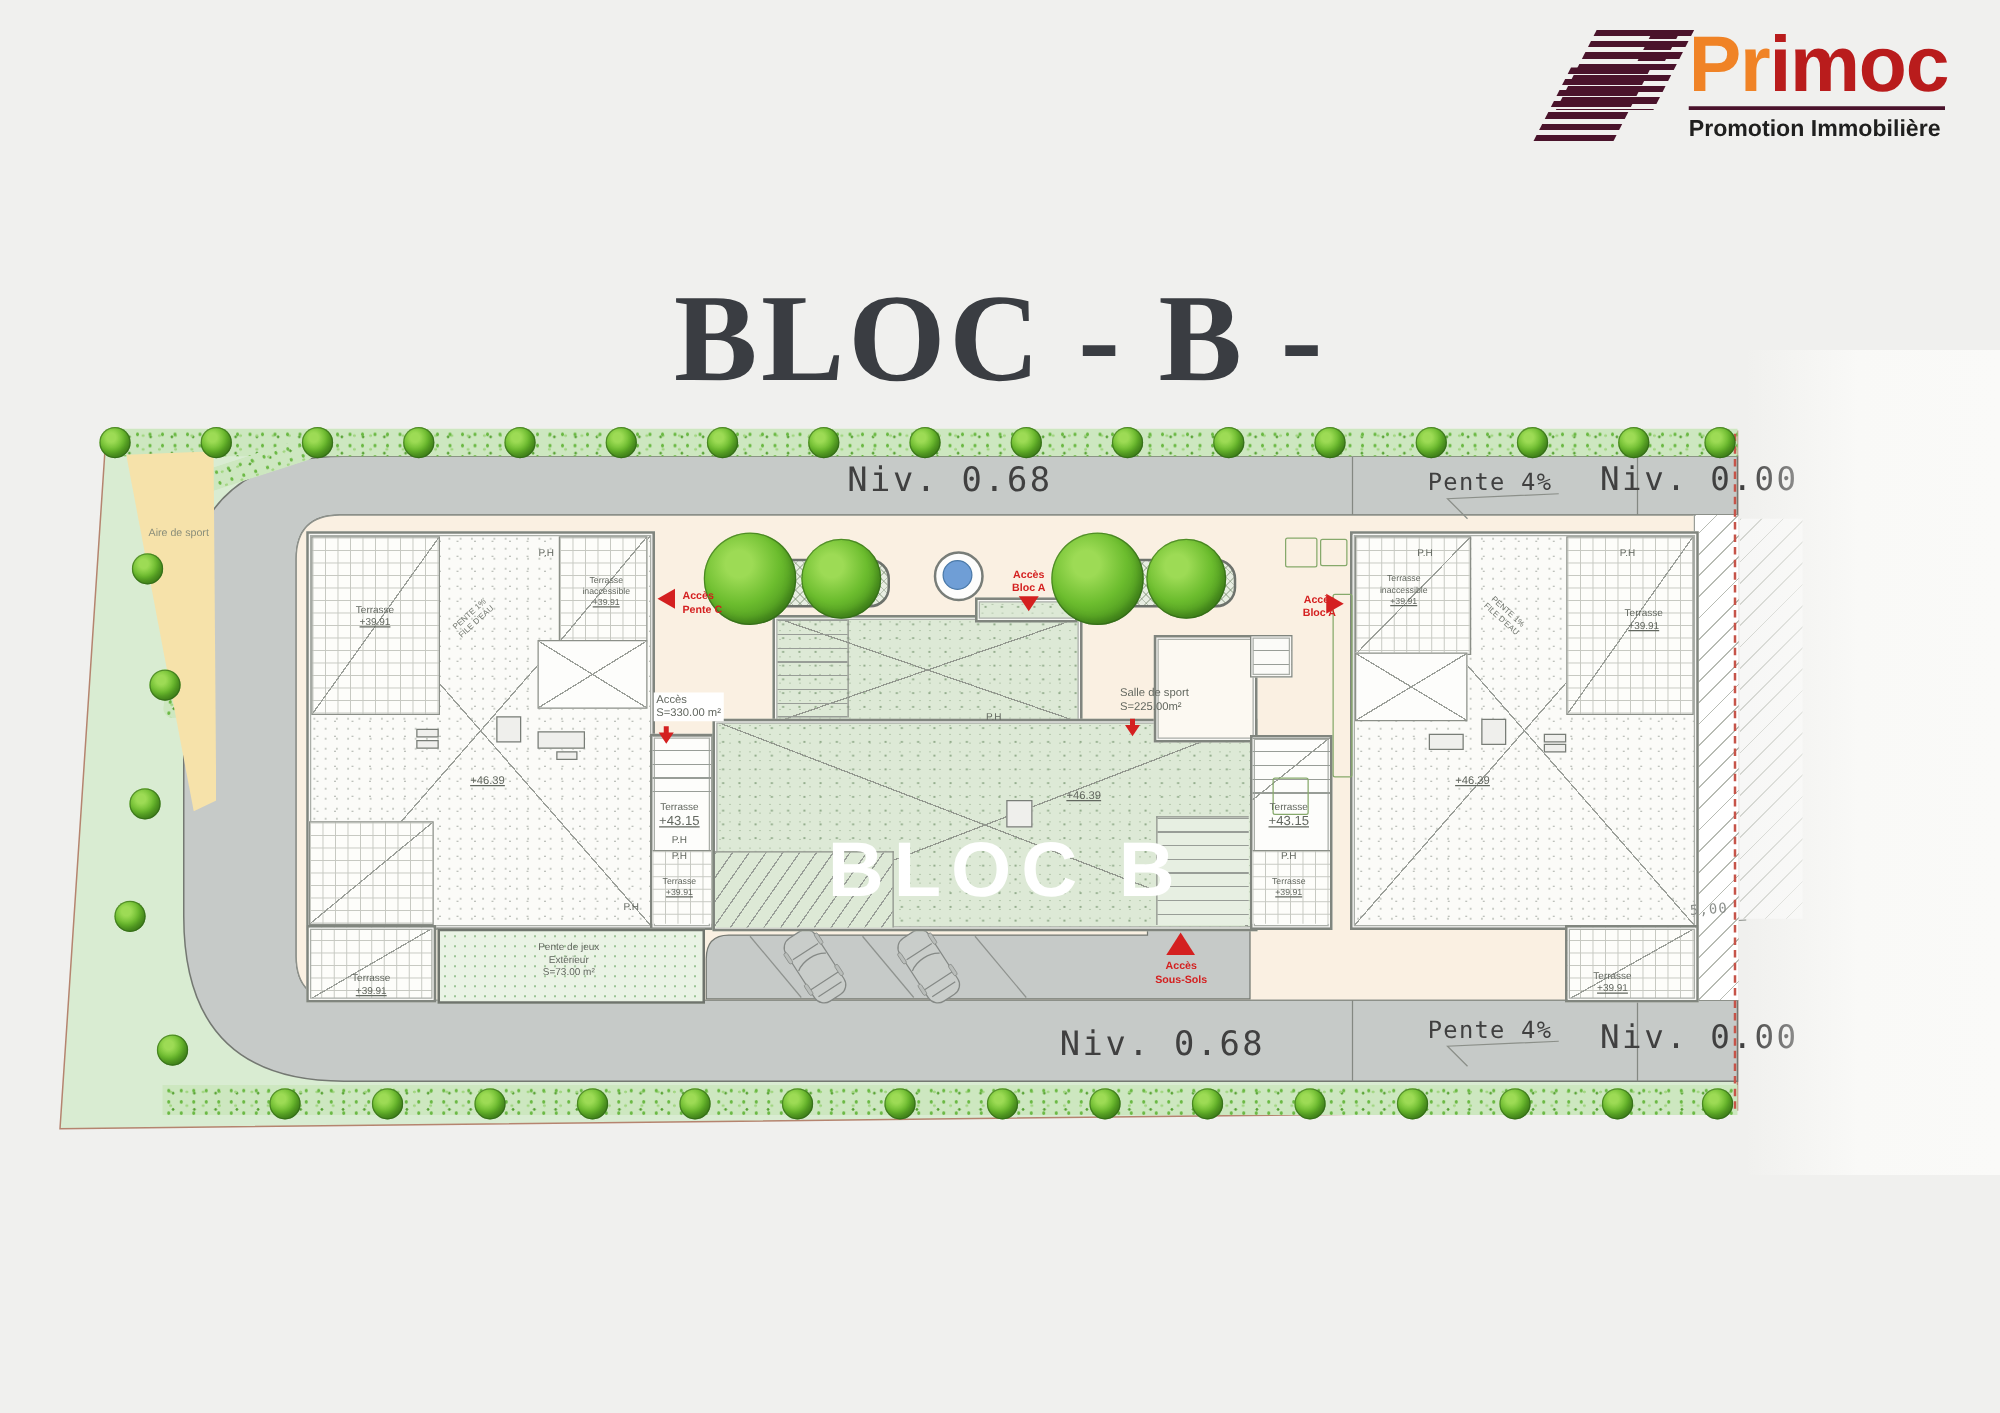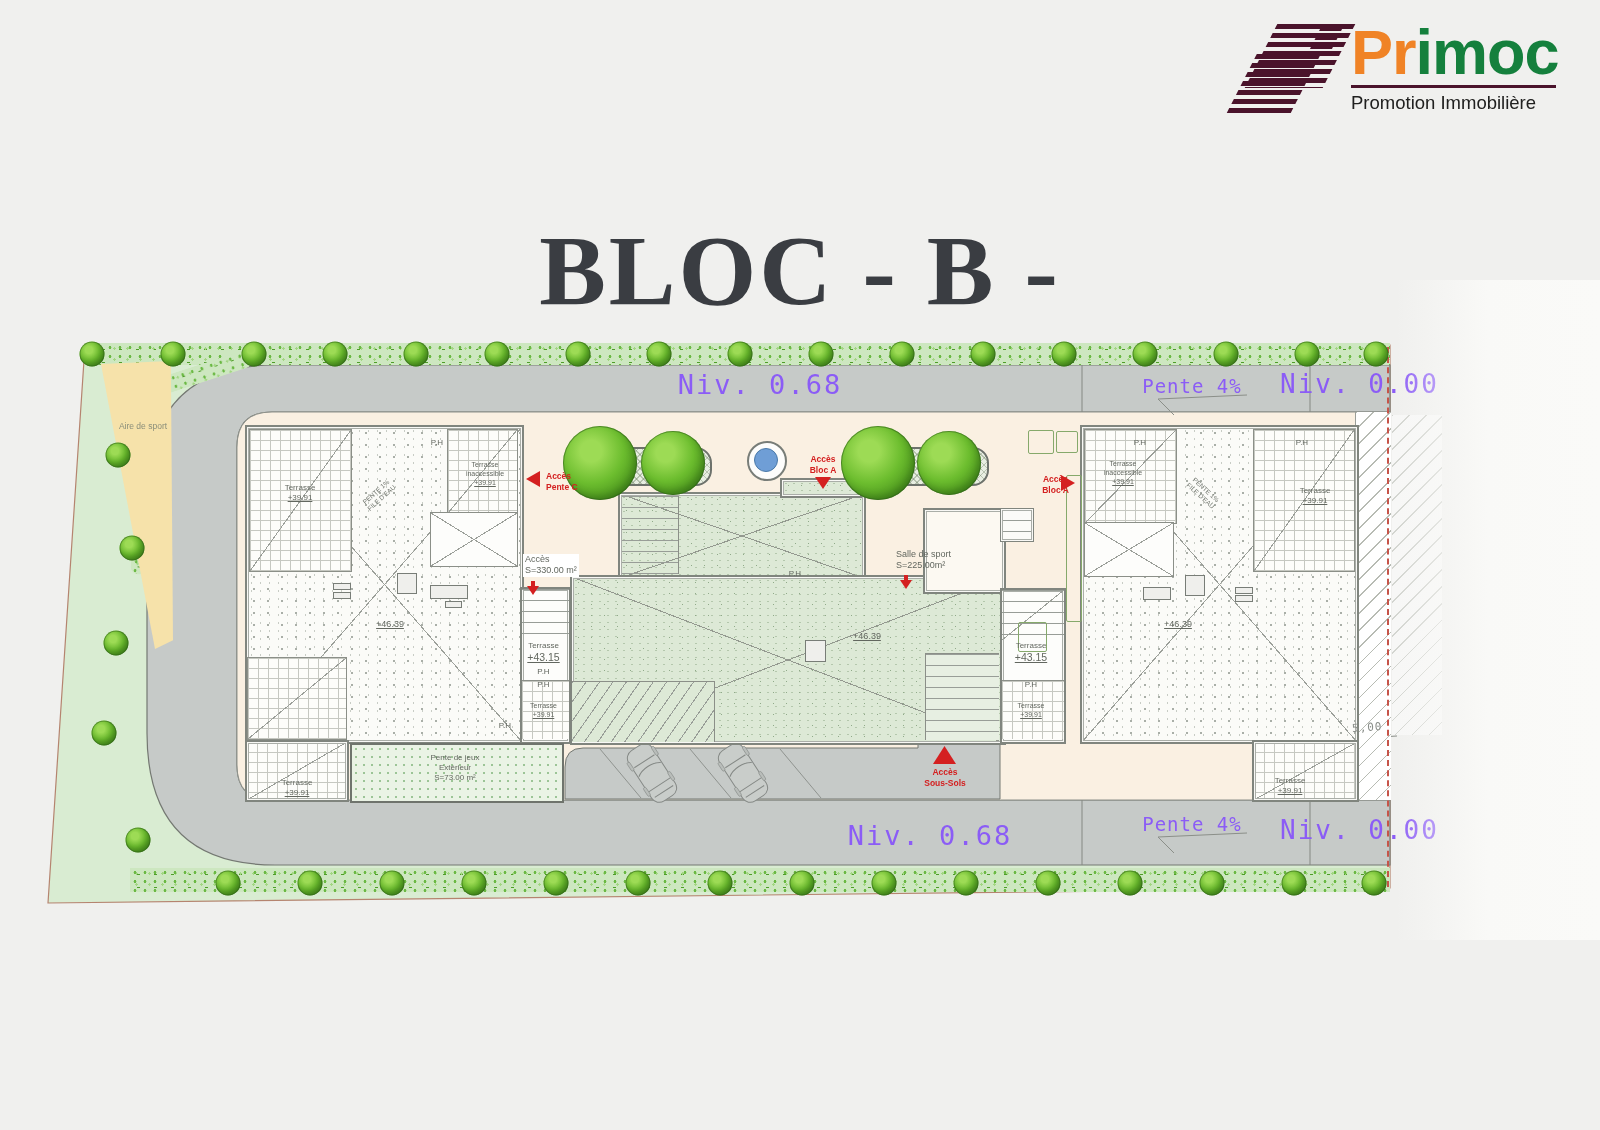--- a/index.html
+++ b/index.html
@@ -7,23 +7,23 @@
        font-family:"Liberation Sans",sans-serif}
 
   
   #logo{position:absolute;left:1225px;top:24px;display:flex;gap:10px;z-index:5}
   .logo-mark{position:relative;width:116px;height:94px}
   .lb{position:absolute;background-image:repeating-linear-gradient(180deg,#4a132b 0 5px,rgba(0,0,0,0) 5px 9px)}
   .lb1{left:36px;top:0;width:78px;height:64px;transform:skewX(-27deg)}
   .lb2{left:16px;top:30px;width:64px;height:62px;transform:skewX(-27deg)}
   .lb3{left:90px;top:2px;width:22px;height:26px;transform:skewX(-27deg)}
   .brand{font-size:63px;font-weight:bold;line-height:.9;letter-spacing:-1px}
-  .brand .pr{color:#f08326}.brand .rest{color:#15803d}
+  .brand .pr{color:#f08326}.brand .rest{color:#b91c1c}
   .logo-rule{height:3px;background:#4a132b;margin:4px 0 4px;width:205px}
-  .tagline{font-size:18.5px;font-weight:normal;color:#20201f}
+  .tagline{font-size:18.5px;font-weight:bold;color:#20201f}
 
   
   #title{position:absolute;left:400px;top:146px;width:800px;text-align:center;
          font-family:"Liberation Serif",serif;font-weight:700;font-size:100px;
          color:#3a3d42;letter-spacing:3px;z-index:5}
 
   
   #plan{position:absolute;left:40px;top:335px;width:1365px;height:580px}
   #plan svg.base{position:absolute;left:0;top:0;z-index:0}
   .abs{position:absolute}
@@ -86,21 +86,21 @@
   .tree.b1{width:74px;height:74px}.tree.b2{width:64px;height:64px}
   #fountain{position:absolute;left:707px;top:106px;width:36px;height:36px;border-radius:50%;
     background:#fdfdfc;border:2px solid #787d78;z-index:4}
   #fountain .water{position:absolute;left:5px;top:5px;width:22px;height:22px;border-radius:50%;
     background:#6f9ed6;border:1px solid #4a79a8}
 
   
   .t{position:absolute;font-size:8px;line-height:1.25;color:#62675f;text-align:center;white-space:nowrap;z-index:6}
   .u{text-decoration:underline}
   .red{position:absolute;color:#d42020;font-weight:700;font-size:8.5px;line-height:1.3;white-space:nowrap;text-align:center;z-index:6}
-  .cad{position:absolute;color:#8b5cf6;font-family:"DejaVu Sans Mono",monospace;white-space:nowrap;text-align:center;letter-spacing:2px;z-index:6}
+  .cad{position:absolute;color:#404040;font-family:"DejaVu Sans Mono",monospace;white-space:nowrap;text-align:center;letter-spacing:2px;z-index:6}
   .labelbg{background:#fff;padding:0 2px}
   #blocb-text{position:absolute;left:555px;top:326px;width:420px;text-align:center;
     font-size:62px;font-weight:800;letter-spacing:8px;color:#fff;z-index:7}
 
   
   .arrL{position:absolute;width:0;height:0;border:8px solid transparent;border-left:0;border-right:14px solid #d42020;z-index:6}
   .arrR{position:absolute;width:0;height:0;border:8px solid transparent;border-right:0;border-left:14px solid #d42020;z-index:6}
   .arrD{position:absolute;width:0;height:0;border:8px solid transparent;border-bottom:0;border-top:12px solid #d42020;z-index:6}
   .dnA{position:absolute;width:12px;height:14px;z-index:6}
   .dnA::before{content:"";position:absolute;left:4px;top:0;width:4px;height:6px;background:#d42020}
@@ -201,20 +201,21 @@
 
   <div class="bld gstippleX" style="left:578px;top:157px;width:244px;height:84px">
     <div class="abs stairsH" style="left:2px;top:2px;width:56px;height:78px;border-right:1px solid #8b8f88"></div>
   </div>
   <div class="bld gstipple" style="left:740px;top:143px;width:78px;height:16px"></div>
   <div class="bld gstippleX" style="left:530px;top:240px;width:432px;height:166px">
     <div class="abs stairsD" style="left:0;top:104px;width:142px;height:60px;border-top:1px solid #8b8f88;border-right:1px solid #8b8f88;background-color:#dde9d6"></div>
     <div class="abs stairsH" style="left:353px;top:76px;width:73px;height:86px;border-left:1px solid #8b8f88;border-top:1px solid #8b8f88;background-color:#e7efe2"></div>
   </div>
   <div class="fixture whiteX" style="left:765px;top:305px;width:19px;height:20px"></div>
+  <div id="blocb-text">BLOC B</div>
 
   <div class="bld" style="left:883px;top:173px;width:79px;height:82px;background:#fcf9f2"></div>
   <div class="bld stairsH" style="left:960px;top:173px;width:32px;height:32px;background-color:#fbfbf8;border-width:1.5px"></div>
 
   <div class="bld" style="left:960px;top:253px;width:62px;height:152px;background:#fdfdfb">
     <div class="abs stairsHX" style="left:0;top:0;width:100%;height:50px"></div>
     <div class="abs hatchg" style="left:0;top:90px;width:100%;height:58px;border-top:1px solid #8b8f88"></div>
   </div>
 
   <div class="bld stippleX" style="left:1040px;top:90px;width:275px;height:315px">

